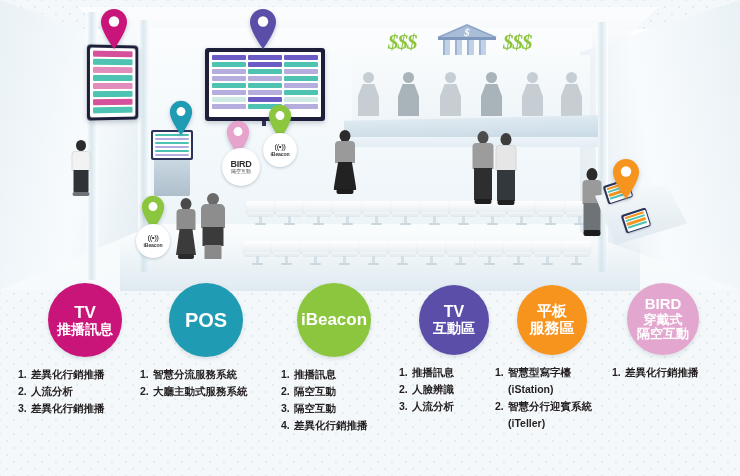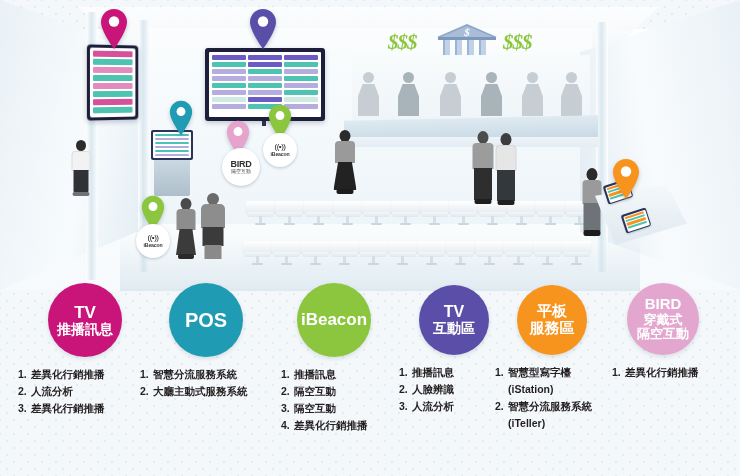--- a/index.html
+++ b/index.html
@@ -679,21 +679,21 @@
         <span class="l2" style="font-size:15px;">平板</span>
         <span class="l2" style="font-size:15px;">服務區</span>
       </div>
       <div class="items">
         <div class="it">
             <span class="n">1.</span>
             <span class="tx">智慧型寫字檯(iStation)</span>
           </div>
         <div class="it">
             <span class="n">2.</span>
-            <span class="tx">智慧分流服務系統(iTeller)</span>
+            <span class="tx">智慧分行迎賓系統(iTeller)</span>
           </div>
       </div>
     </div>
 
     <div class="cat" style="left:612px;width:128px;">
       <div class="circle" style="width:72px;height:72px;margin:0 auto 0 15px;background:#e3a6ce;">
         <span class="l2" style="font-size:15px;">BIRD</span>
         <span class="l3">穿戴式</span>
         <span class="l3">隔空互動</span>
       </div>

